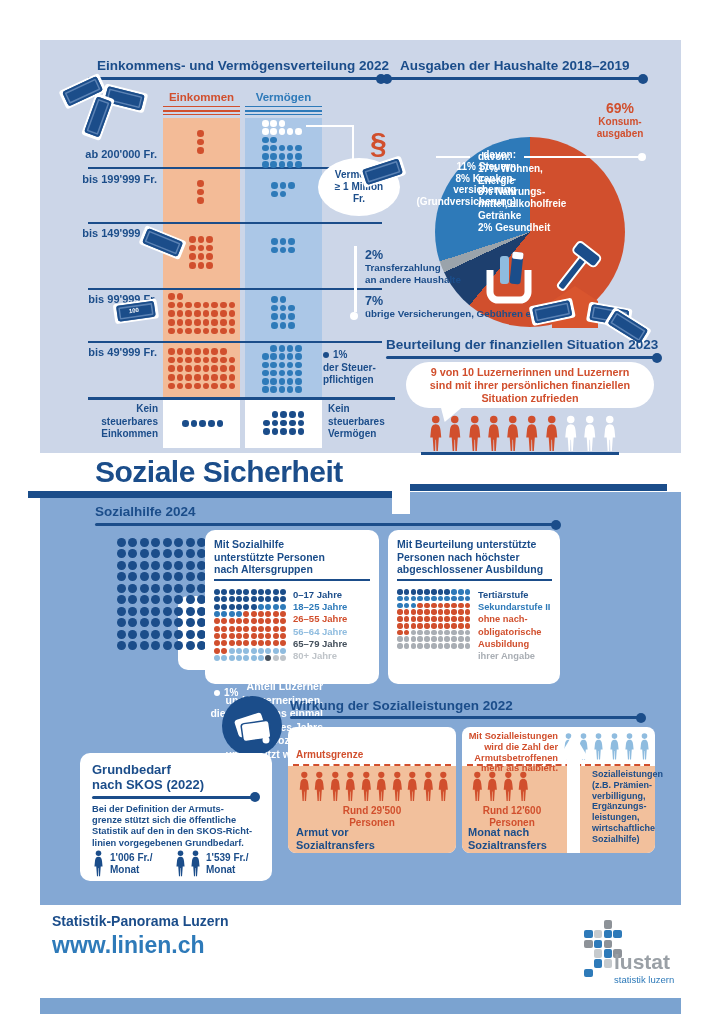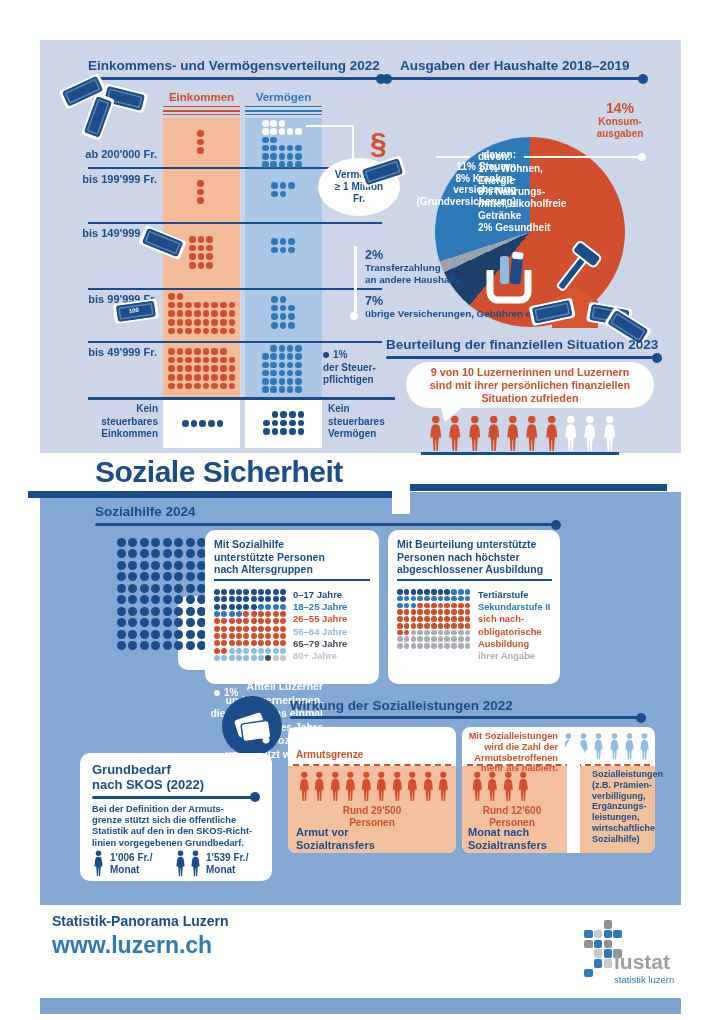--- a/index.html
+++ b/index.html
@@ -34,21 +34,21 @@
 </head>
 <body>
 
 <div class="page">
 
   <div class="abs" style="left:40px;top:40px;width:641px;height:413px;background:#ccd6e8;"></div>
   <div class="abs" style="left:28px;top:453px;width:653px;height:39px;background:#ffffff;"></div>
   <div class="abs" style="left:40px;top:492px;width:641px;height:413px;background:#84a8d4;"></div>
   <div class="abs" style="left:40px;top:998px;width:641px;height:16px;background:#7ba3d0;"></div>
 
-  <div class="abs b navy" style="left:88px;top:58px;width:310px;font-size:13.5px;">Einkommens- und Vermögensverteilung 2022</div>
+  <div class="abs b navy" style="left:88px;top:58px;width:310px;font-size:13.5px;text-align:center;">Einkommens- und Vermögensverteilung 2022</div>
   <div class="rule dotR" style="left:88px;top:77px;width:294px;"></div>
 
   <div class="abs b ctr orange" style="left:163px;top:91px;width:77px;font-size:11.5px;">Einkommen</div>
   <div class="abs" style="left:163px;top:106px;width:77px;height:9px;background:repeating-linear-gradient(to bottom,#d14f2d 0 1.5px,transparent 1.5px 4.2px);"></div>
   <div class="abs b ctr blue" style="left:245px;top:91px;width:77px;font-size:11.5px;">Vermögen</div>
   <div class="abs" style="left:245px;top:106px;width:77px;height:9px;background:repeating-linear-gradient(to bottom,#2e7ab9 0 1.5px,transparent 1.5px 4.2px);"></div>
 
   <div class="abs" style="left:163px;top:118px;width:77px;height:279px;background:#f3bb97;"></div>
   <div class="abs" style="left:245px;top:118px;width:77px;height:279px;background:#abc7e7;"></div>
 
@@ -420,21 +420,21 @@
   <div class="abs" style="left:116px;top:306px;transform:rotate(-8deg);">
       <div class="sheet" style="left:-3px;top:-2px;"></div>
       <div class="note"></div>
       <div class="notelbl">100</div>
     </div>
 
   <div class="abs b navy" style="left:400px;top:58px;width:280px;font-size:13.5px;">Ausgaben der Haushalte 2018–2019</div>
   <div class="rule dotR dotL" style="left:386px;top:77px;width:258px;"></div>
 
   <div class="abs ctr" style="left:580px;top:100px;width:80px;">
-    <div class="b orange" style="font-size:14px;">14%</div>
+    <div class="b orange" style="font-size:14px;">69%</div>
     <div class="b orange pre" style="font-size:10px;line-height:12px;">Konsum-
 ausgaben</div>
   </div>
 
   <div class="abs" style="left: 435px; top: 137px; width: 190px; height: 190px; border-radius: 50%; background: conic-gradient(rgb(209, 79, 45) 0deg, rgb(209, 79, 45) 219.6deg, rgb(29, 63, 110) 219.6deg, rgb(29, 63, 110) 244.8deg, rgb(154, 163, 171) 244.8deg, rgb(154, 163, 171) 252deg, rgb(46, 122, 185) 252deg, rgb(46, 122, 185) 360deg);"></div>
 
   <div class="wline" style="left:436px;top:156px;width:34px;height:2px;"></div>
   <div class="abs b rt white pre" style="left:398px;top:149px;width:118px;font-size:10px;line-height:11.8px;">davon:
 11% Steuern
 8% Kranken-
@@ -968,21 +968,21 @@
         <span style="width: 5.6px; height: 5.6px; border-radius: 50%; flex: 0 0 auto; background: rgb(169, 174, 180);"></span>
         <span style="width: 5.6px; height: 5.6px; border-radius: 50%; flex: 0 0 auto; background: rgb(169, 174, 180);"></span>
         <span style="width: 5.6px; height: 5.6px; border-radius: 50%; flex: 0 0 auto; background: rgb(169, 174, 180);"></span>
         <span style="width: 5.6px; height: 5.6px; border-radius: 50%; flex: 0 0 auto; background: rgb(169, 174, 180);"></span>
         <span style="width: 5.6px; height: 5.6px; border-radius: 50%; flex: 0 0 auto; background: rgb(169, 174, 180);"></span>
       </div>
     </div>
   <div class="abs" style="left:478px;top:589px;width:80px;font-size:9.3px;line-height:12.2px;font-weight:bold;">
     <div style="color: rgb(27, 77, 138);">Tertiärstufe</div>
     <div style="color: rgb(46, 122, 185);">Sekundarstufe II</div>
-    <div class="pre" style="color: rgb(209, 79, 45);">sich nach-
+    <div class="pre" style="color: rgb(209, 79, 45);">ohne nach-
 obligatorische
 Ausbildung</div>
     <div style="color: rgb(169, 174, 180);">ihrer Angabe</div>
   </div>
 
   <div class="abs" style="left:222px;top:696px;width:60px;height:60px;border-radius:50%;background:#1b4d8a;">
     <svg width="60" height="60">
       <rect x="14" y="20" width="28" height="18" rx="3" fill="#ffffff" transform="rotate(-18 28 29)"></rect>
       <rect x="20" y="26" width="28" height="18" rx="3" fill="#ffffff" stroke="#1b4d8a" stroke-width="1.5" transform="rotate(-8 34 35)"></rect>
       <circle cx="44" cy="44" r="3.5" fill="#ffffff"></circle>
@@ -1176,21 +1176,21 @@
         <svg width="13" height="27" viewBox="0 0 20 42">
           <circle cx="10" cy="5" r="4.3" fill="#1b4d8a"></circle>
           <path d="M10 10.5 C6 10.5 4.9 13.8 4.5 17.6 L3.7 25.5 H6.5 L7.6 41 H9.3 L9.7 28 H10.3 L10.7 41 H12.4 L13.5 25.5 H16.3 L15.5 17.6 C15.1 13.8 14 10.5 10 10.5 Z" fill="#1b4d8a"></path>
         </svg>
       </span>
     </div>
   <div class="abs b navy pre" style="left:206px;top:852px;font-size:10px;line-height:12px;">1'539 Fr./
 Monat</div>
 
   <div class="abs b navy" style="left:52px;top:913px;font-size:14px;">Statistik-Panorama Luzern</div>
-  <a class="abs b blue" style="left:52px;top:932px;font-size:23px;text-decoration:none;color:#2e7ab9;">www.luzern.ch</a>
+  <a class="abs b blue" style="left:52px;top:932px;font-size:23px;text-decoration:none;color:#2e7ab9;">www.linien.ch</a>
 
   <div class="abs" style="left: 584px; top: 920px; display: flex; flex-direction: column; gap: 1.3px;">
       <div style="display: flex; gap: 1.3px;">
         <span style="width: 8.5px; height: 8.5px; border-radius: 2px; flex: 0 0 auto;"></span>
         <span style="width: 8.5px; height: 8.5px; border-radius: 2px; flex: 0 0 auto;"></span>
         <span style="width: 8.5px; height: 8.5px; border-radius: 2px; flex: 0 0 auto; background: rgb(141, 146, 152);"></span>
         <span style="width: 8.5px; height: 8.5px; border-radius: 2px; flex: 0 0 auto;"></span>
       </div>
       <div style="display: flex; gap: 1.3px;">
         <span style="width: 8.5px; height: 8.5px; border-radius: 2px; flex: 0 0 auto; background: rgb(46, 122, 185);"></span>

